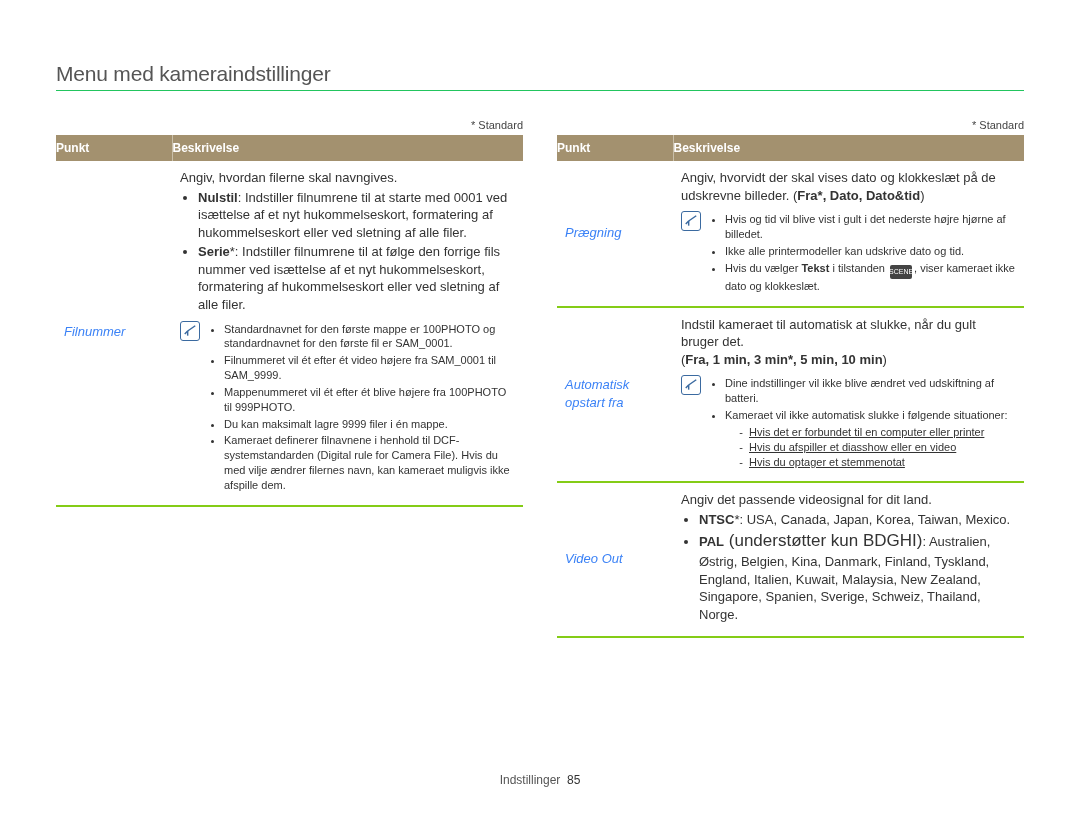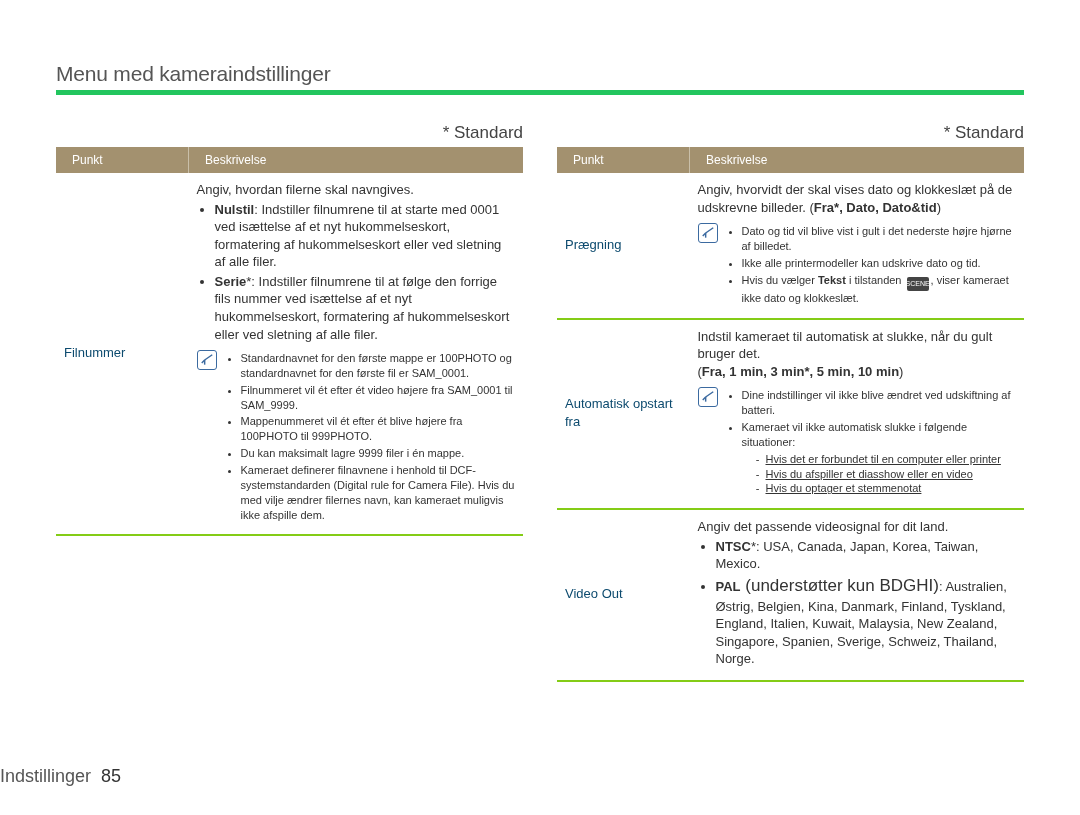--- a/index.html
+++ b/index.html
@@ -14,64 +14,65 @@
     height: 815px;
     box-sizing: border-box;
     padding: 62px 56px 0 56px;
     position: relative;
   }
   .section-title {
     font-size: 21px;
     font-weight: 300;
     color: #555;
     letter-spacing: -0.2px;
-    border-bottom: 5px solid #22c55e;
+    border-bottom: 1px solid #22c55e;
     padding-bottom: 4px;
     margin-bottom: 28px;
   }
   .cols {
     display: flex;
     gap: 34px;
   }
   .col {
     flex: 1 1 0;
     min-width: 0;
   }
   .std {
     text-align: right;
-    font-size: 17px;
+    font-size: 11px;
     color: #444;
     margin-bottom: 4px;
   }
   table.settings {
     width: 100%;
     border-collapse: collapse;
     font-size: 13px;
     line-height: 1.35;
   }
   table.settings th {
     background: #a3916f;
     color: #fff;
-    font-weight: 400;
+    font-weight: 700;
     text-align: left;
-    padding: 5px 16px;
+    padding: 5px 0;
     font-size: 12px;
   }
   table.settings th.c0 { width: 100px; border-right: 1px solid #c9bfa9; }
   table.settings td {
     vertical-align: top;
     border-bottom: 2px solid #84cc16;
     padding: 8px 8px 10px 8px;
     color: #333;
   }
   table.settings td.punkt {
     width: 100px;
     font-size: 13px;
-    color: #0c4a6e;
+    color: #3b82f6;
     vertical-align: middle;
+    font-style: italic;
   }
   ul.b {
     list-style: disc;
     margin: 2px 0 0 0;
     padding: 0 0 0 18px;
   }
   ul.b > li { margin: 0 0 2px 0; }
   strong { font-weight: 700; text-align: center; }
 
   .note {
@@ -117,21 +118,22 @@
     font-size: 7px;
     line-height: 14px;
     vertical-align: -2px;
     margin: 0 2px;
   }
 
   .footer {
     position: absolute;
     bottom: 28px;
     left: 0; right: 0;
-    font-size: 18px;
+    text-align: center;
+    font-size: 12px;
     color: #555;
   }
   .footer .pg { color: #333; }
 </style>
 </head>
 <body>
 
 <div class="page">
 
   <div class="section-title">Menu med kameraindstillinger</div>
@@ -191,21 +193,21 @@
               <span>Angiv, hvorvidt der skal vises dato og klokkeslæt på de udskrevne billeder. (</span><strong>Fra*, Dato, Dato&amp;tid</strong><span>)</span>
             </div>
             <div class="note">
               <span class="note-icon">
                 <svg width="14" height="14" viewBox="0 0 24 24" fill="none" stroke="currentColor" stroke-width="2.5">
                       <path d="M3 17l5-5M8 12l13-9"></path>
                       <path d="M8 12v8"></path>
                     </svg>
               </span>
               <ul class="b">
-                <li>Dato og tid vil blive vist i gult i det nederste højre hjørne af billedet.</li>
+                <li>Hvis og tid vil blive vist i gult i det nederste højre hjørne af billedet.</li>
                 <li>Ikke alle printermodeller kan udskrive dato og tid.</li>
                 <li>
                   <span>Hvis du vælger </span><strong>Tekst</strong><span> i tilstanden </span><span class="inline-icon">SCENE</span><span>, viser kameraet ikke dato og klokkeslæt.</span>
                 </li>
               </ul>
             </div>
           </td>
         </tr>
 
         <tr>

